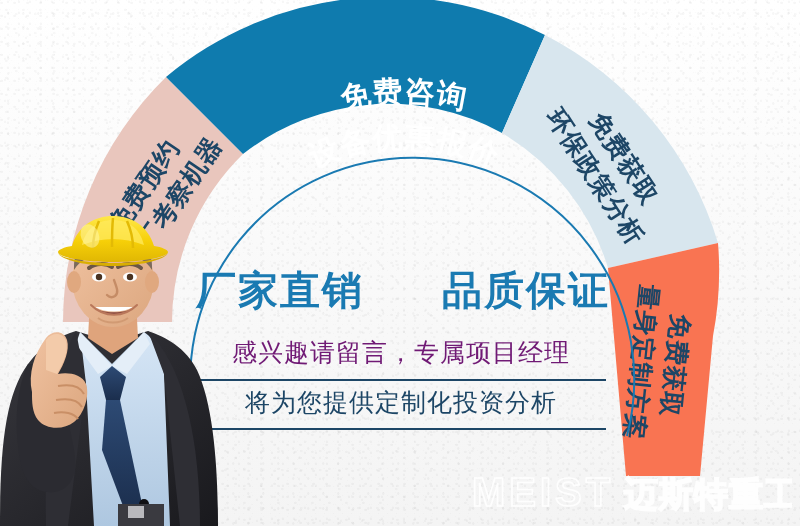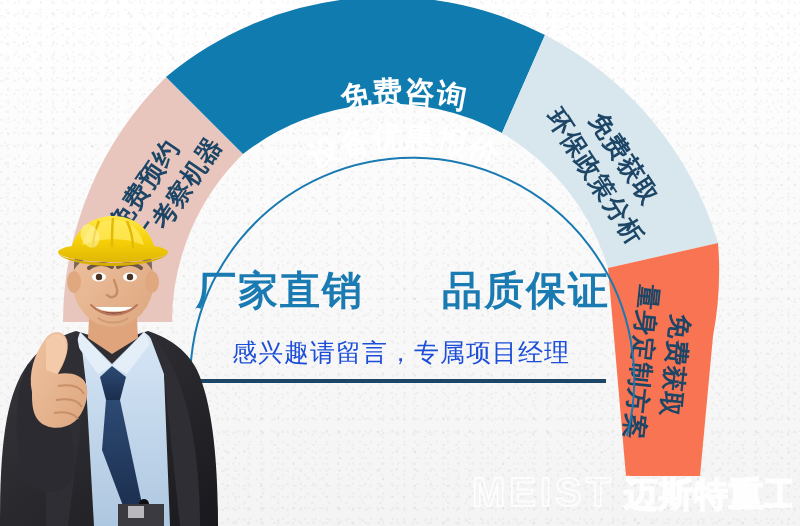--- a/index.html
+++ b/index.html
@@ -71,21 +71,21 @@
     color: #1a7ab2;
     letter-spacing: 2px;
     line-height: 1.1;
     white-space: nowrap;
     margin-bottom: 18px;
   }
   .headline .gap { display: inline-block; width: 26px; }
 
   .subline {
     font-size: 25px;
-    color: #1d4ed8;
+    color: #701a75;
     letter-spacing: 1px;
     line-height: 1.35;
     white-space: nowrap;
     padding: 4px 0 7px;
   }
   .rule {
     height: 2px;
     background: #1d4666;
     width: 100%;
   }
@@ -187,20 +187,21 @@
   </svg>
 
   <div class="center-block">
     <div class="headline">
       <span>厂家直销</span>
       <span class="gap"></span>
       <span>品质保证</span>
     </div>
     <div class="subline">感兴趣请留言，专属项目经理</div>
     <div class="rule"></div>
+    <div class="subline2">将为您提供定制化投资分析</div>
     <div class="rule"></div>
   </div>
 
   <svg class="person" viewBox="0 0 232 312">
     <defs>
       <linearGradient id="g-helmet" x1="0" y1="0" x2="0" y2="1">
         <stop offset="0%" stop-color="#ffe84a"></stop>
         <stop offset="55%" stop-color="#f6cf08"></stop>
         <stop offset="100%" stop-color="#e0b703"></stop>
       </linearGradient>

